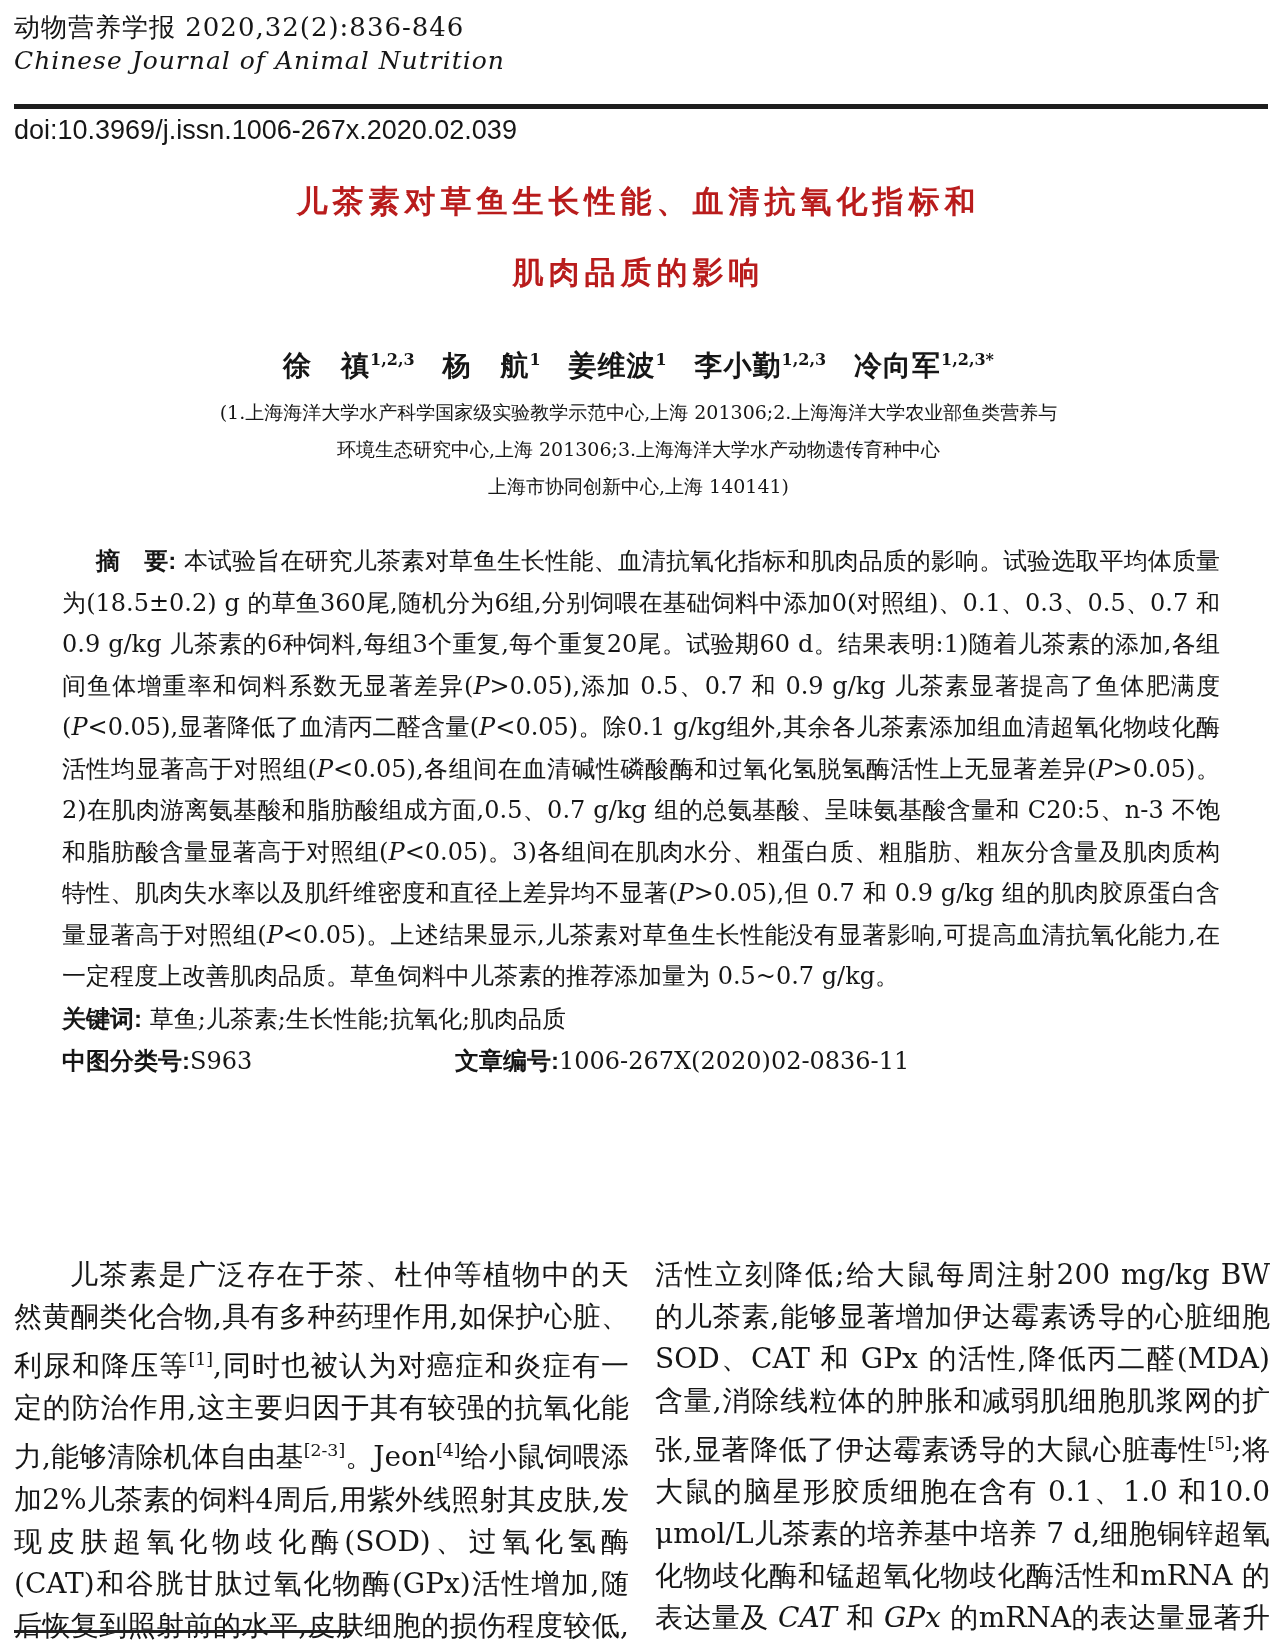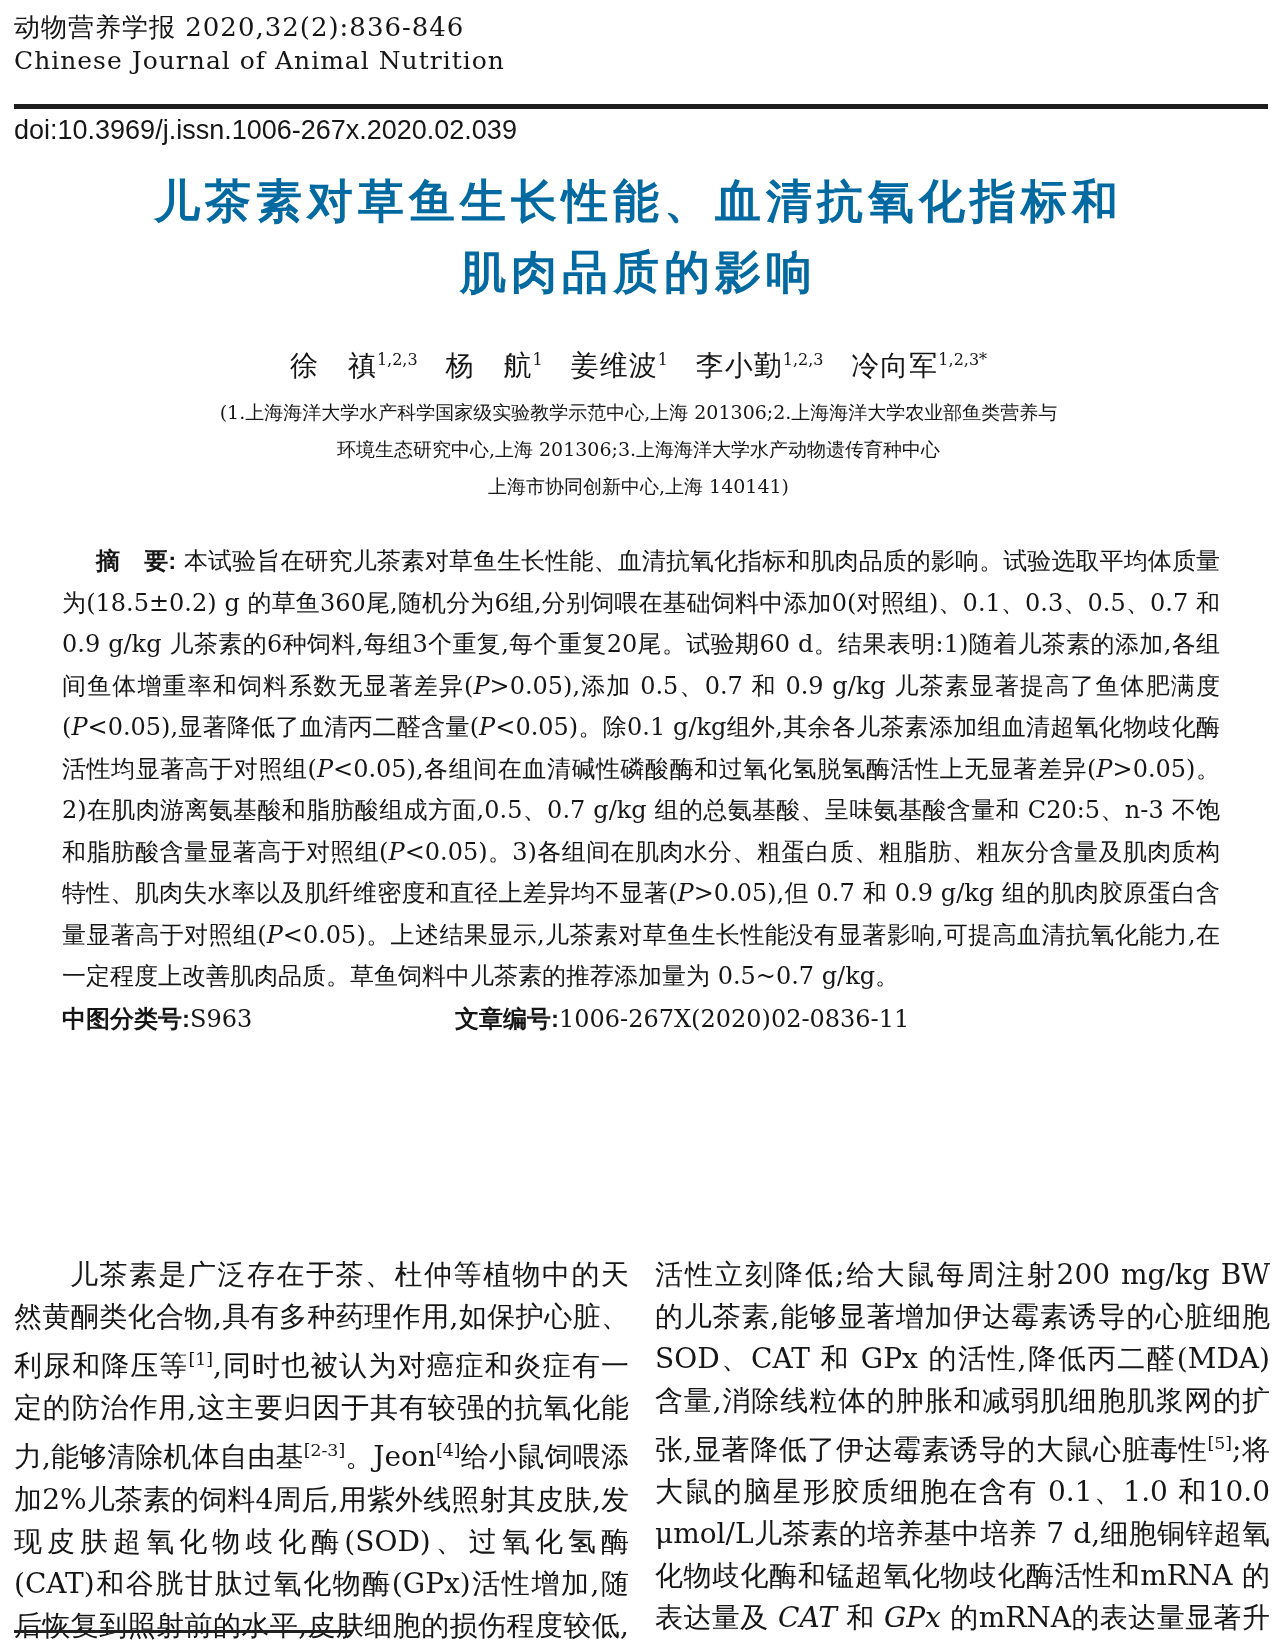--- a/index.html
+++ b/index.html
@@ -13,47 +13,47 @@
     font-family:"DejaVu Serif","Liberation Serif",serif;
   }
   .hei { font-family:"Liberation Sans","DejaVu Sans",sans-serif; font-weight:700; }
 
   .journal-cn {
     position:absolute; left:14px; top:10px;
     font-size:26px; letter-spacing:1px;
   }
   .journal-en {
     position:absolute; left:14px; top:46px;
-    font-size:25px; letter-spacing:1px;
+    font-size:25px; font-style:italic; letter-spacing:1px;
   }
   .top-rule {
     position:absolute; left:14px; top:104px;
     width:1254px; height:5px; background:#1d1d1d;
   }
   .doi {
     position:absolute; left:14px; top:115px;
     font-family:"Liberation Sans","DejaVu Sans",sans-serif;
     font-size:27px;
   }
 
   .title {
     position:absolute; left:0; right:0; top:166px;
     text-align:center;
     font-family:"Liberation Sans","DejaVu Sans",sans-serif;
     font-weight:800;
-    font-size:46px; line-height:71px; letter-spacing:5px;
-    color:#0369a1;
+    font-size:31px; line-height:71px; letter-spacing:5px;
+    color:#b91c1c;
   }
   .title-line { display:block; }
 
   .authors {
     position:absolute; left:0; right:0; top:347px;
     text-align:center; font-size:28px; letter-spacing:1px;
   }
-  .author { margin:0 9px; white-space:nowrap; }
+  .author { margin:0 9px; white-space:nowrap;font-weight:bold; }
   .author sup { font-size:16px; letter-spacing:0; }
 
   .affils {
     position:absolute; left:0; right:0; top:394px;
     text-align:center; font-size:19px; line-height:37px;
   }
 
   .abstract-block {
     position:absolute; left:62px; top:540px; width:1158px;
     font-size:24px; line-height:41.5px;
@@ -104,20 +104,22 @@
 
   <div class="affils">
     <div>(1.上海海洋大学水产科学国家级实验教学示范中心,上海 201306;2.上海海洋大学农业部鱼类营养与</div>
     <div>环境生态研究中心,上海 201306;3.上海海洋大学水产动物遗传育种中心</div>
     <div>上海市协同创新中心,上海 140141)</div>
   </div>
 
   <div class="abstract-block">
     <p class="abstract-p"><span class="hei">摘　要:</span>
       <span>本试验旨在研究儿茶素对草鱼生长性能、血清抗氧化指标和肌肉品质的影响。试验选取平均体质量为(18.5±0.2) g 的草鱼360尾,随机分为6组,分别饲喂在基础饲料中添加0(对照组)、0.1、0.3、0.5、0.7 和 0.9 g/kg 儿茶素的6种饲料,每组3个重复,每个重复20尾。试验期60 d。结果表明:1)随着儿茶素的添加,各组间鱼体增重率和饲料系数无显著差异(<i>P</i>&gt;0.05),添加 0.5、0.7 和 0.9 g/kg 儿茶素显著提高了鱼体肥满度(<i>P</i>&lt;0.05),显著降低了血清丙二醛含量(<i>P</i>&lt;0.05)。除0.1 g/kg组外,其余各儿茶素添加组血清超氧化物歧化酶活性均显著高于对照组(<i>P</i>&lt;0.05),各组间在血清碱性磷酸酶和过氧化氢脱氢酶活性上无显著差异(<i>P</i>&gt;0.05)。2)在肌肉游离氨基酸和脂肪酸组成方面,0.5、0.7 g/kg 组的总氨基酸、呈味氨基酸含量和 C20:5、n-3 不饱和脂肪酸含量显著高于对照组(<i>P</i>&lt;0.05)。3)各组间在肌肉水分、粗蛋白质、粗脂肪、粗灰分含量及肌肉质构特性、肌肉失水率以及肌纤维密度和直径上差异均不显著(<i>P</i>&gt;0.05),但 0.7 和 0.9 g/kg 组的肌肉胶原蛋白含量显著高于对照组(<i>P</i>&lt;0.05)。上述结果显示,儿茶素对草鱼生长性能没有显著影响,可提高血清抗氧化能力,在一定程度上改善肌肉品质。草鱼饲料中儿茶素的推荐添加量为 0.5~0.7 g/kg。</span></p>
+    <p class="keywords"><span class="hei">关键词:</span>
+      <span>草鱼;儿茶素;生长性能;抗氧化;肌肉品质</span></p>
     <div class="meta-row">
       <div class="meta-item-1"><span class="hei">中图分类号:</span><span>S963</span></div>
       <div class="meta-item-3"><span class="hei">文章编号:</span><span>1006-267X(2020)02-0836-11</span></div>
     </div>
   </div>
 
   <div class="columns">
     <p class="col col-left">儿茶素是广泛存在于茶、杜仲等植物中的天然黄酮类化合物,具有多种药理作用,如保护心脏、利尿和降压等<sup>[1]</sup>,同时也被认为对癌症和炎症有一定的防治作用,这主要归因于其有较强的抗氧化能力,能够清除机体自由基<sup>[2-3]</sup>。Jeon<sup>[4]</sup>给小鼠饲喂添加2%儿茶素的饲料4周后,用紫外线照射其皮肤,发现皮肤超氧化物歧化酶(SOD)、过氧化氢酶(CAT)和谷胱甘肽过氧化物酶(GPx)活性增加,随后恢复到照射前的水平,皮肤细胞的损伤程度较低,而对照组小鼠皮肤的 SOD、CAT 和 GPx</p>
     <p class="col col-right">活性立刻降低;给大鼠每周注射200 mg/kg BW 的儿茶素,能够显著增加伊达霉素诱导的心脏细胞SOD、CAT 和 GPx 的活性,降低丙二醛(MDA)含量,消除线粒体的肿胀和减弱肌细胞肌浆网的扩张,显著降低了伊达霉素诱导的大鼠心脏毒性<sup>[5]</sup>;将大鼠的脑星形胶质细胞在含有 0.1、1.0 和10.0 μmol/L儿茶素的培养基中培养 7 d,细胞铜锌超氧化物歧化酶和锰超氧化物歧化酶活性和mRNA 的表达量及 <i>CAT</i> 和 <i>GPx</i> 的mRNA的表达量显著升高<sup>[6]</sup>;在 O’Grady 等<sup>[7]</sup>研究中,直接添加茶</p>
   </div>

